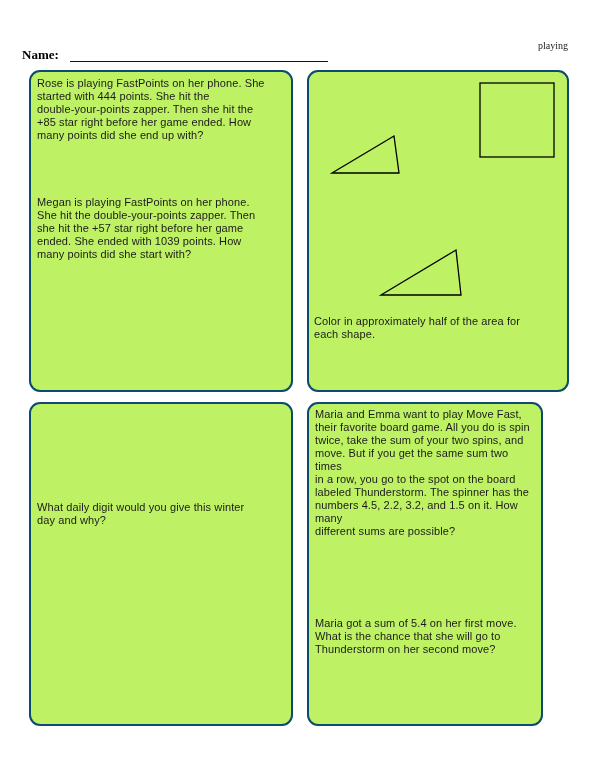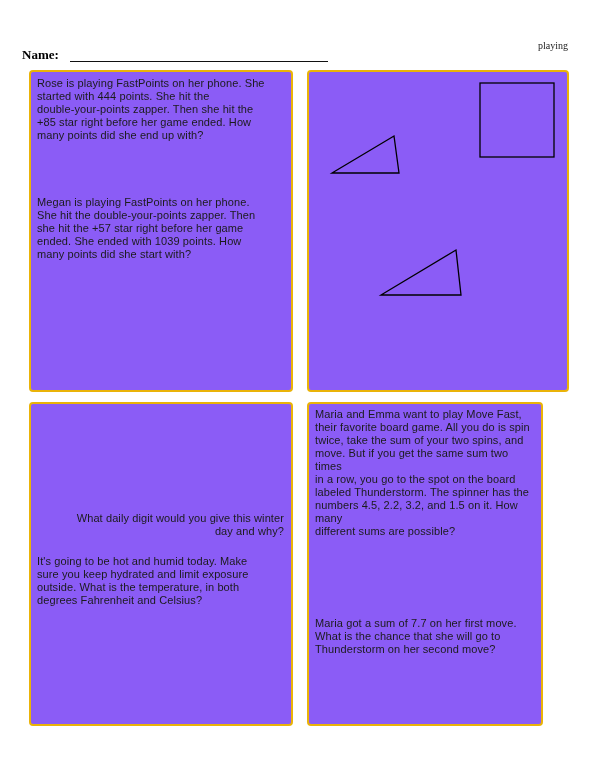--- a/index.html
+++ b/index.html
@@ -13,36 +13,36 @@
   }
   .name-label {
     position:absolute; top:47px; left:22px;
     font-family:"Liberation Serif", serif; font-weight:bold; font-size:13px; color:#000;
   }
   .name-line {
     position:absolute; top:61px; left:70px; width:258px; height:0;
     border-top:1.6px solid #111111;
   }
   .box {
-    position:absolute; box-sizing:border-box; background:#8b5cf6;
-    border:2px solid #eab308; border-radius:4px;
+    position:absolute; box-sizing:border-box; background:#bef264;
+    border:2px solid #0c4a6e; border-radius:11px;
   }
   .box-tl { left:29px;  top:70px;  width:264px; height:322px; }
   .box-tr { left:307px; top:70px;  width:262px; height:322px; }
   .box-bl { left:29px;  top:402px; width:264px; height:324px; }
   .box-br { left:307px; top:402px; width:236px; height:324px; }
   .prob {
     position:absolute; left:6px; right:7px; margin:0;
     font-size:11px; line-height:13px; letter-spacing:0.1px;
     white-space:pre-line; color:#1b1b1b;
   }
   .box-tl .p1 { top:5px; }
   .box-tl .p2 { top:124px; }
   .box-bl .p1 { top:4px; }
-  .box-bl .q1 { top:108px;text-align:right; }
+  .box-bl .q1 { top:97px; }
   .box-bl .p2 { top:151px; }
   .box-bl .q2 { top:235px; }
   .box-br .p1 { top:4px; }
   .box-br .p2 { top:213px; }
   .box-tr .instruction { top:243px; left:5px; }
   .shapes-svg { position:absolute; left:0; top:0; width:258px; height:318px; }
 </style>
 </head>
 <body>
 
@@ -65,38 +65,36 @@
 ended. She ended with 1039 points. How
 many points did she start with?</p>
   </div>
 
   <div class="box box-tr">
     <svg class="shapes-svg" viewBox="0 0 258 318">
       <rect x="171" y="11" width="74" height="74" fill="none" stroke="#000000" stroke-width="1.3"></rect>
       <polygon points="23,101 85,64 90,101" fill="none" stroke="#000000" stroke-width="1.3"></polygon>
       <polygon points="72,223 147,178 152,223" fill="none" stroke="#000000" stroke-width="1.3"></polygon>
     </svg>
+    <p class="prob instruction">Color in approximately half of the area for
+each shape.</p>
   </div>
 
   <div class="box box-bl">
     <p class="prob q1">What daily digit would you give this winter
 day and why?</p>
-    <p class="prob p2">It's going to be hot and humid today. Make
-sure you keep hydrated and limit exposure
-outside. What is the temperature, in both
-degrees Fahrenheit and Celsius?</p>
   </div>
 
   <div class="box box-br">
     <p class="prob p1">Maria and Emma want to play Move Fast,
 their favorite board game. All you do is spin
 twice, take the sum of your two spins, and
 move. But if you get the same sum two times
 in a row, you go to the spot on the board
 labeled Thunderstorm. The spinner has the
 numbers 4.5, 2.2, 3.2, and 1.5 on it. How many
 different sums are possible?</p>
-    <p class="prob p2">Maria got a sum of 7.7 on her first move.
+    <p class="prob p2">Maria got a sum of 5.4 on her first move.
 What is the chance that she will go to
 Thunderstorm on her second move?</p>
   </div>
 
 </div>
 
 </body></html>

